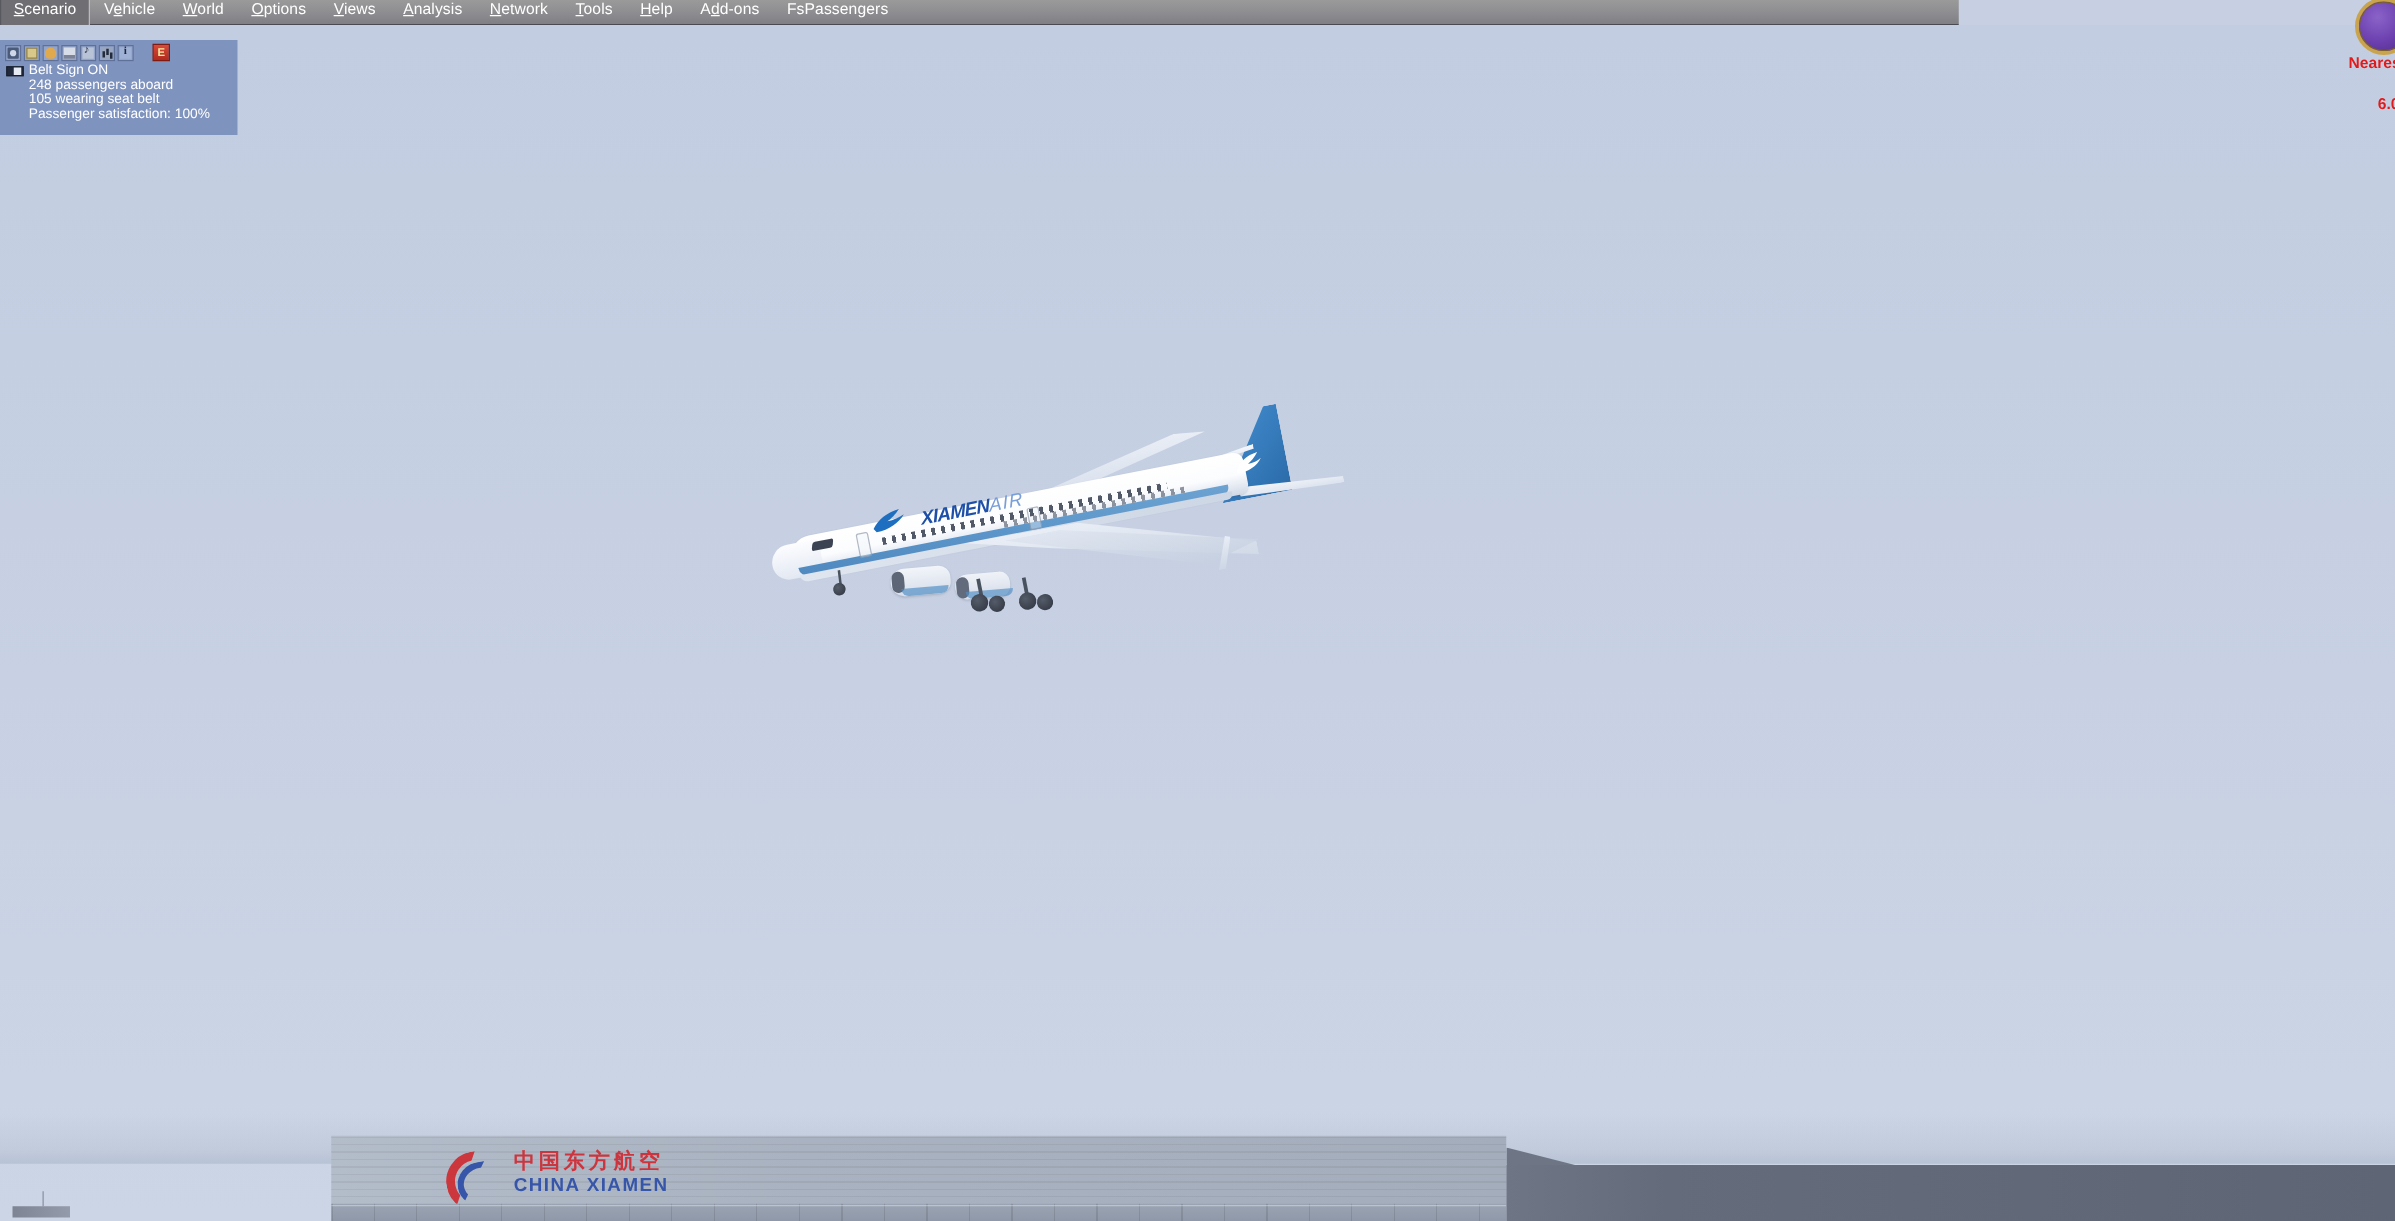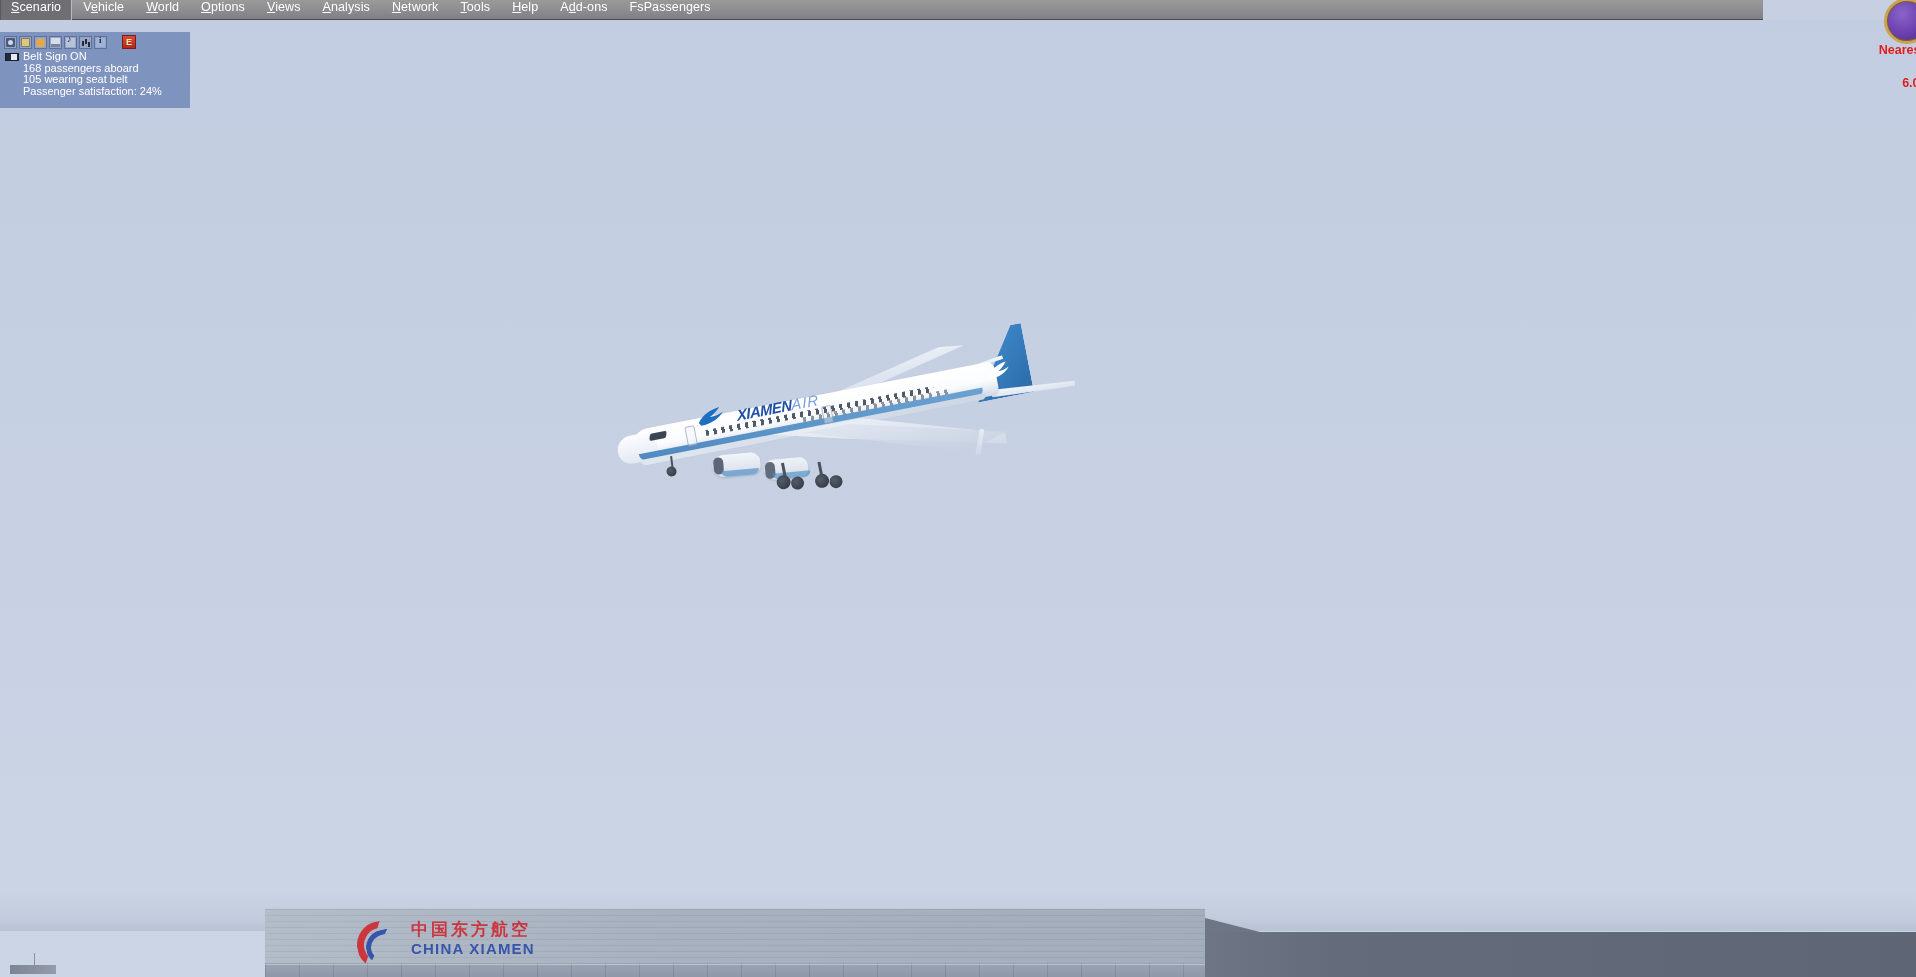--- a/index.html
+++ b/index.html
@@ -4,21 +4,21 @@
 <style>
   html,body{margin:0;padding:0;}
   body{
     width:1916px;height:977px;overflow:hidden;position:relative;
     font-family:"Liberation Sans", sans-serif;
     background:#c7d0e2;
   }
 
   
   #menubar{
-    position:absolute;left:0;top:0;width:1763px;height:20px;
+    position:absolute;left:0;top:0;width:1567px;height:20px;
     background:linear-gradient(to bottom,#9a9a9a 0%,#8d8d91 55%,#7f7f84 100%);
     border-bottom:1px solid #4a4a55;
     display:flex;align-items:center;
     box-sizing:border-box;
   }
   .menu-item{
     font-size:12.5px;color:#ffffff;
     padding:2px 11px 3px 11px;
     margin:0;height:19px;line-height:15px;
     white-space:nowrap;cursor:default;
@@ -439,23 +439,23 @@
         <span class="glyph g-info"></span>
       </div>
     <div class="tb-btn emergency">E</div>
   </div>
 
   <div id="fsp-rows">
     <div class="fsp-row first">
       <span class="belt-toggle"></span>
       <span>Belt Sign ON</span>
     </div>
-    <div class="fsp-row fsp-indent">168 passengers aboard</div>
+    <div class="fsp-row fsp-indent">248 passengers aboard</div>
     <div class="fsp-row fsp-indent">105 wearing seat belt</div>
-    <div class="fsp-row fsp-indent">Passenger satisfaction: 24%</div>
+    <div class="fsp-row fsp-indent">Passenger satisfaction: 100%</div>
   </div>
 </div>
 
 <div id="hud-clip">
   <div class="hud-shift">
     <div class="hud-line">Tower View</div>
     <div class="hud-line">Nearest Tower</div>
     <div class="hud-line">ZSSS</div>
     <div class="hud-line">6.00 Zoom</div>
   </div>

